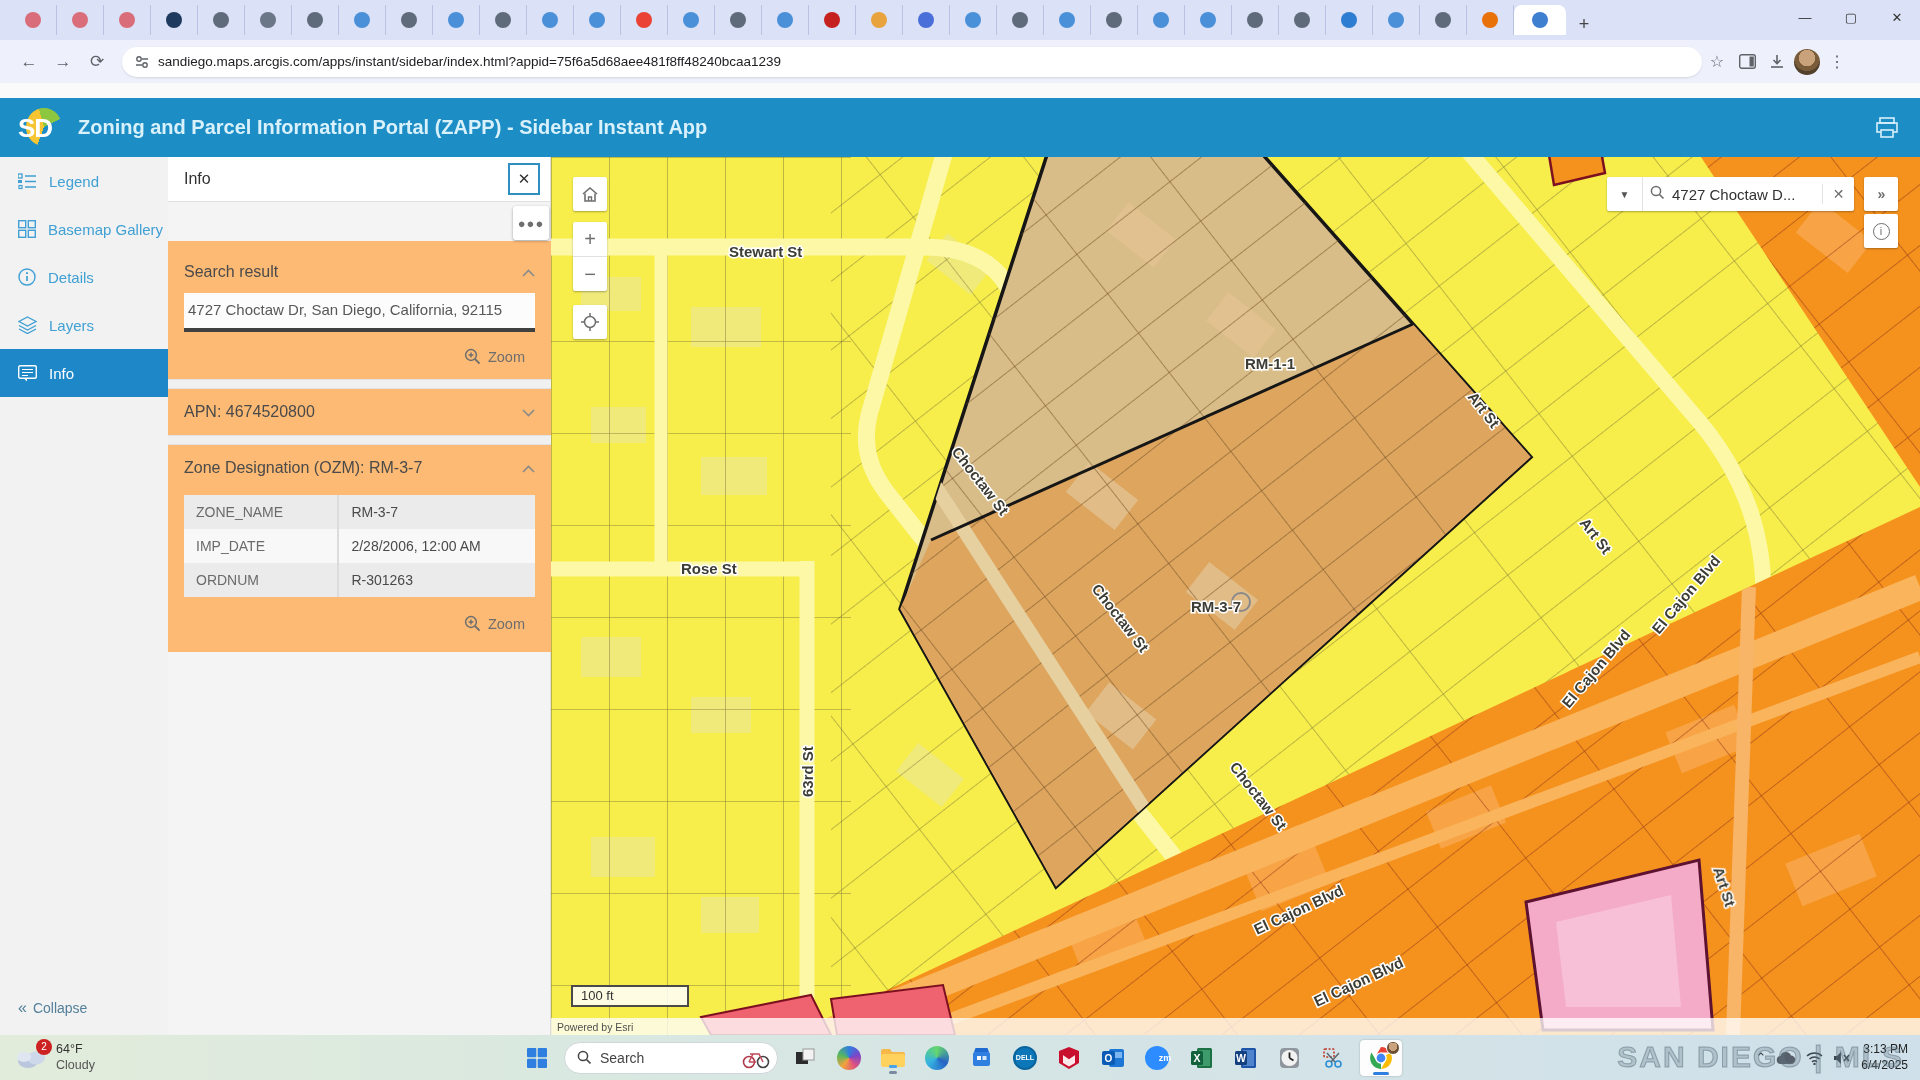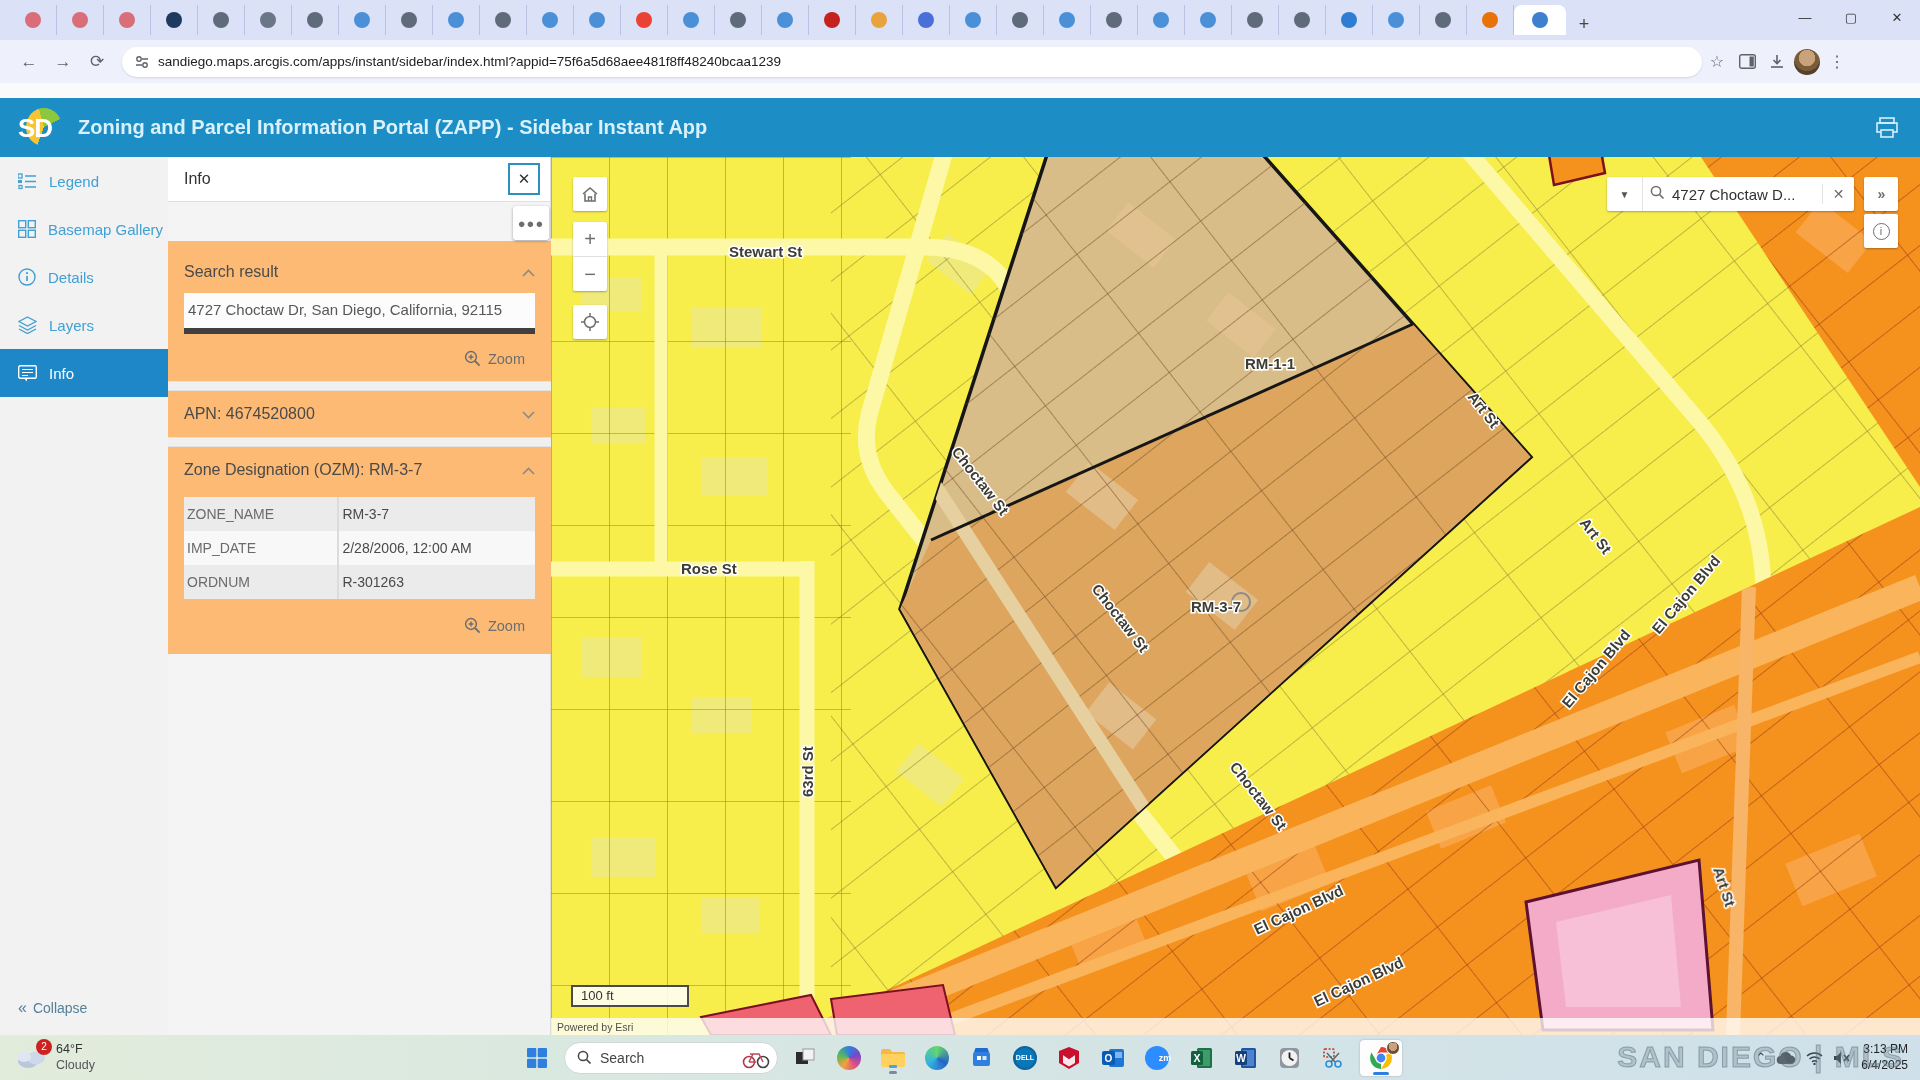--- a/index.html
+++ b/index.html
@@ -39,25 +39,25 @@
   #collapse .laq { font-size:16px; margin-right:6px; }
 
   
   #panel { position:absolute; left:168px; top:157px; width:383px; height:878px; background:#f4f4f4; border-right:1px solid #ddd; }
   #panelhead { height:45px; background:#fff; border-bottom:1px solid #e0e0e0; display:flex; align-items:center; padding:0 10px 0 16px; }
   #paneltitle { font-size:16px; color:#323232; }
   #panelclose { margin-left:auto; width:32px; height:32px; border:2px solid #2e8fc0; background:#fff; display:flex; align-items:center; justify-content:center; font-size:15px; color:#323232; }
   #panelbody { position:absolute; top:84px; left:0; width:383px; background:#fdba74; padding:14px 0 6px 0; }
   .sechead { display:flex; align-items:center; padding:8px 16px; font-size:16px; color:#4a4a4a; }
   .sechead .chev { margin-left:auto; }
-  #address { margin:4px 16px 0 16px; padding:8px 4px 10px 4px; font-size:15px; color:#585858; background:#fcfcfc; border-bottom:6px solid #404040; }
+  #address { margin:4px 16px 0 16px; padding:8px 4px 10px 4px; font-size:15px; color:#585858; background:#fcfcfc; border-bottom:4px solid #404040; }
   .zoomrow { display:flex; justify-content:flex-end; align-items:center; gap:7px; padding:16px 26px 14px 0; color:#6e6e6e; font-size:14.5px; }
   .secgap { height:10px; background:#f0f0f0; border-top:1px solid #e2e2e2; border-bottom:1px solid #e2e2e2; }
   #zonetable { margin:10px 16px 2px 16px; width:351px; border-collapse:collapse; font-size:14px; }
-  #zonetable td { padding:9px 3px; }
+  #zonetable td { padding:9px 12px; }
   #zonetable tr:nth-child(odd) td { background:#ebebeb; }
   #zonetable tr:nth-child(even) td { background:#f8f8f8; }
   #zonetable td.k { color:#6b6b6b; width:44%; border-right:2px solid #dcdcdc; }
   #zonetable td.v { color:#4a4a4a; }
   #morebtn { position:absolute; left:513px; top:206px; width:36px; height:34px; background:#fff; border-radius:3px; box-shadow:0 1px 3px rgba(0,0,0,.35); display:flex; align-items:center; justify-content:center; color:#6e6e6e; font-size:13px; letter-spacing:1px; z-index:40; }
 
   
   #map { position:absolute; left:551px; top:157px; width:1369px; height:878px; overflow:hidden; }
   #mapsvg { position:absolute; left:0; top:0; }
   .mapbtn { position:absolute; width:34px; height:34px; background:#fff; border-radius:2px; box-shadow:0 1px 2px rgba(0,0,0,.3); display:flex; align-items:center; justify-content:center; color:#6e6e6e; }

